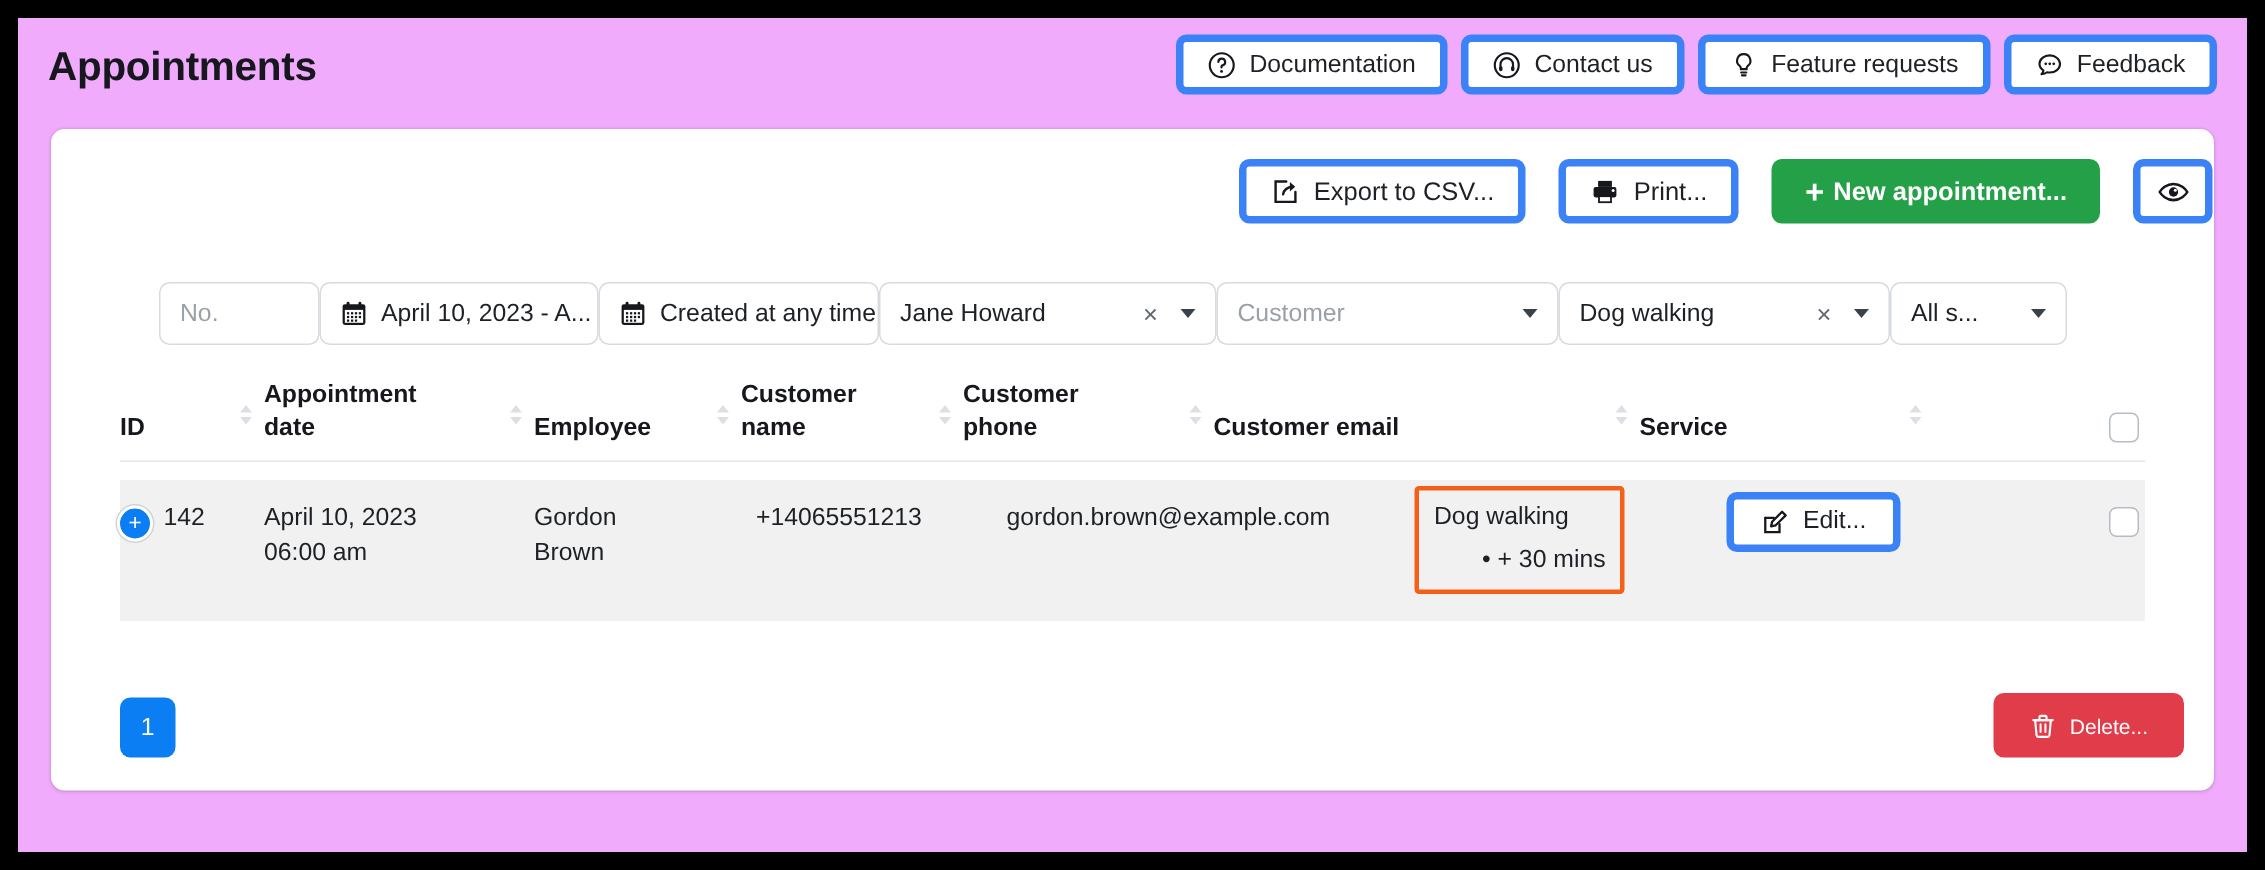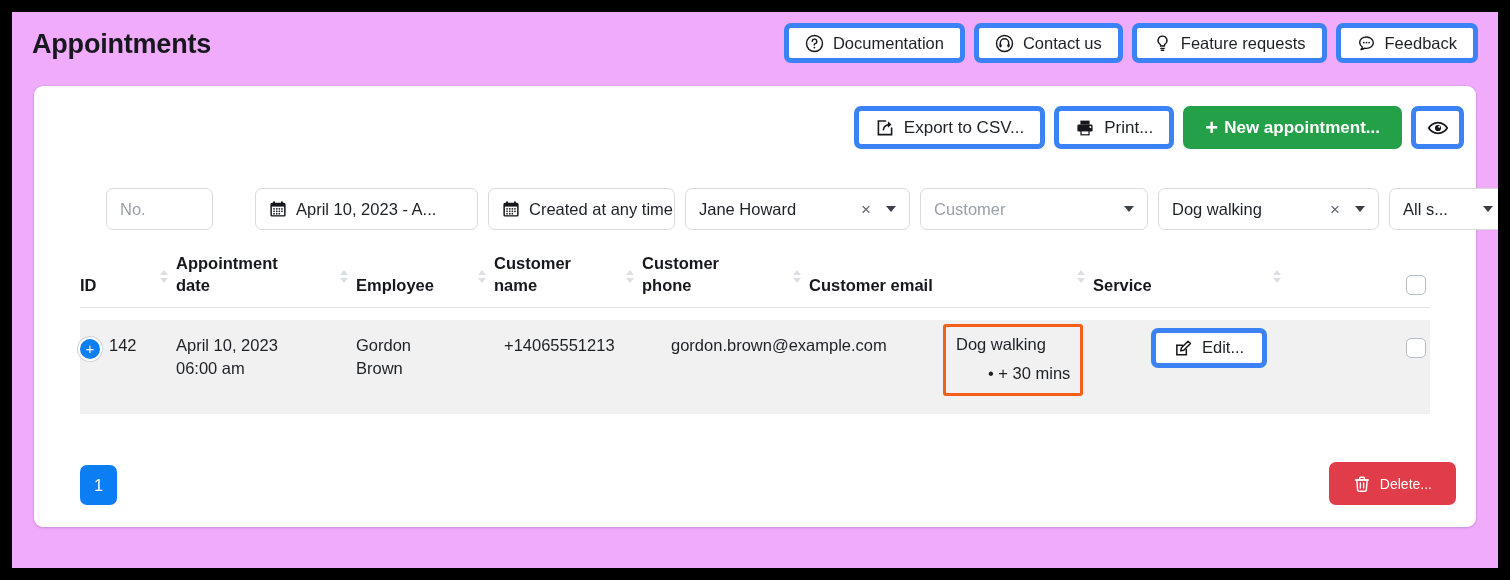--- a/index.html
+++ b/index.html
@@ -41,49 +41,49 @@
 
   
   .card {
     position:absolute; left:22px; top:74px;
     width:1442px; height:441px;
     background:#fff; border-radius:9px;
     box-shadow:0 1px 3px rgba(0,0,0,.13), 0 0 0 1px rgba(0,0,0,.035);
   }
 
   .toolbar {
-    position:absolute; right:12px; top:20px;
-    display:flex; gap:9px; align-items:center;
+    position:absolute; right:1px; top:20px;
+    display:flex; gap:22px; align-items:center;
   }
   .btn-green {
     background:#24a148; border-color:#24a148; color:#fff;
     font-weight:600; height:43px; padding:0 17px; font-size:17px; gap:6px;
   }
   .btn-icon-only { padding:0; width:53px; justify-content:center; height:43px; }
   .btn-lg { height:43px; font-size:17px; }
 
   
   .filters {
     position:absolute; left:46px; top:102px;
-    display:flex; gap:10px; align-items:center;padding-left:26px;
+    display:flex; align-items:center;padding-left:26px;
   }
   .field {
     display:inline-flex; align-items:center; gap:9px;
     height:42px; border:1px solid #d7dbe0; border-radius:7px;
     background:#fff; padding:0 13px;
     font-size:16.5px; color:#1d2126; white-space:nowrap;
     cursor:pointer; position:relative;
   }
   .field .val { color:#1d2126; }
   .field .val.ph { color:#9aa0a8; }
   .clear-x { color:#5f6670; font-size:17px; line-height:1; margin-left:auto; padding-left:6px; }
   .caret { width:0;height:0; border-left:5.5px solid transparent; border-right:5.5px solid transparent;
            border-top:6.5px solid #3c4149; margin-left:6px; }
   .f-no { width:107px; }
-  .f-date { width:223px;margin-left:32px; }
+  .f-date { width:186px; }
   .f-created { width:187px; }
   .f-employee { width:225px; }
   .f-customer { width:228px; }
   .f-service { width:221px; }
   .f-status { width:118px; }
 
   
   .table { position:absolute; left:46px; top:158px; width:1350px; }
   .thead {
     display:flex; align-items:flex-end;

